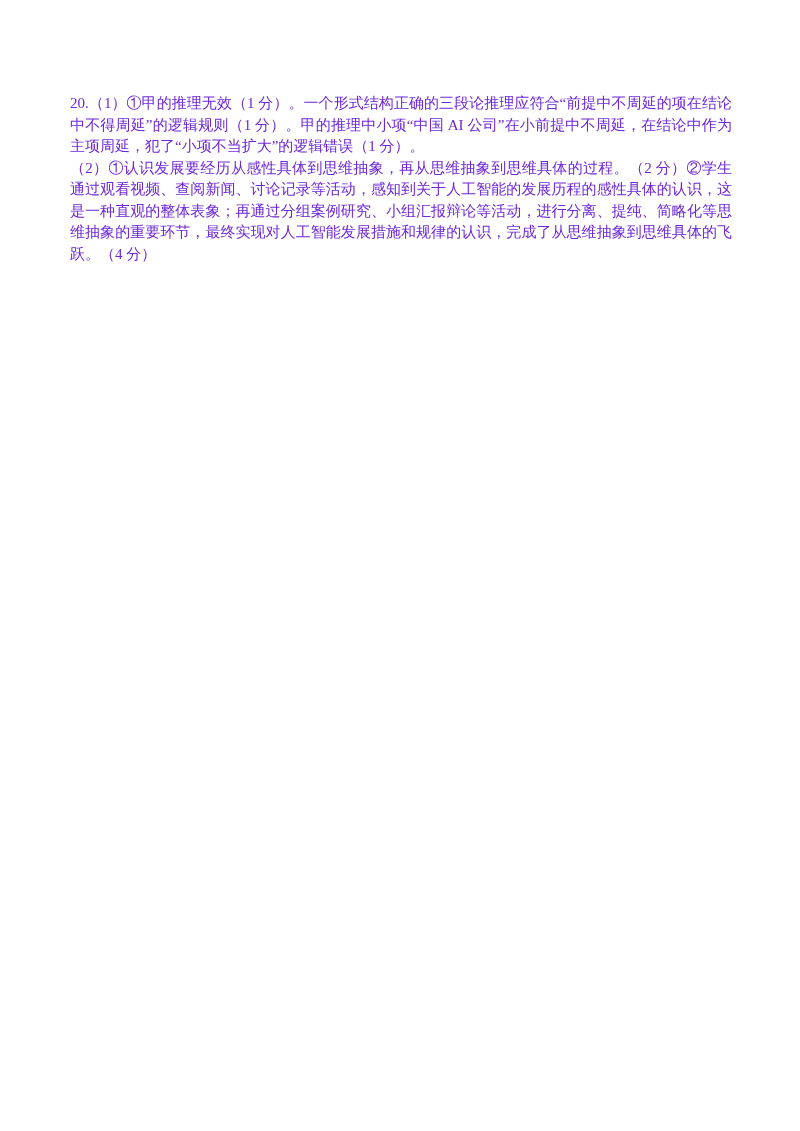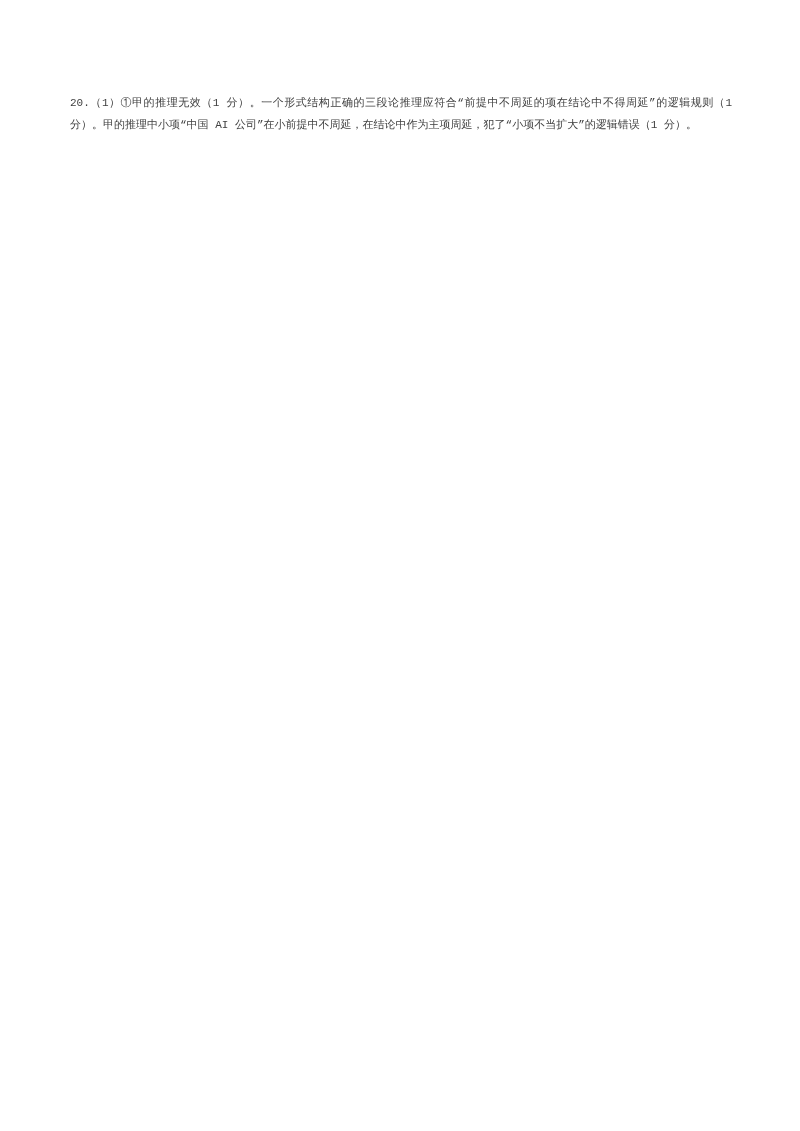--- a/index.html
+++ b/index.html
@@ -12,33 +12,34 @@
     width: 800px;
     height: 1131px;
     background: #ffffff;
     overflow: hidden;
   }
   .answer-block {
     position: absolute;
     left: 70px;
     top: 93px;
     width: 662px;
-    font-family: Liberation Mono, monospace;
-    font-size: 11px;
+    font-family: Liberation Serif, serif;
+    font-size: 15px;
     line-height: 21.5px;
-    color: #404040;
+    color: #6d28d9;
     text-align: justify;
   }
   .answer-block p {
     margin: 0;
     padding: 0;
     text-justify: inter-ideograph;
     word-wrap: break-word;
   }
 </style>
 </head>
 <body>
 
 <div class="page">
   <div class="answer-block">
     <p>20.（1）①甲的推理无效（1 分）。一个形式结构正确的三段论推理应符合“前提中不周延的项在结论中不得周延”的逻辑规则（1 分）。甲的推理中小项“中国 AI 公司”在小前提中不周延，在结论中作为主项周延，犯了“小项不当扩大”的逻辑错误（1 分）。</p>
+    <p>（2）①认识发展要经历从感性具体到思维抽象，再从思维抽象到思维具体的过程。（2 分）②学生通过观看视频、查阅新闻、讨论记录等活动，感知到关于人工智能的发展历程的感性具体的认识，这是一种直观的整体表象；再通过分组案例研究、小组汇报辩论等活动，进行分离、提纯、简略化等思维抽象的重要环节，最终实现对人工智能发展措施和规律的认识，完成了从思维抽象到思维具体的飞跃。（4 分）</p>
   </div>
 </div>
 
 </body></html>

